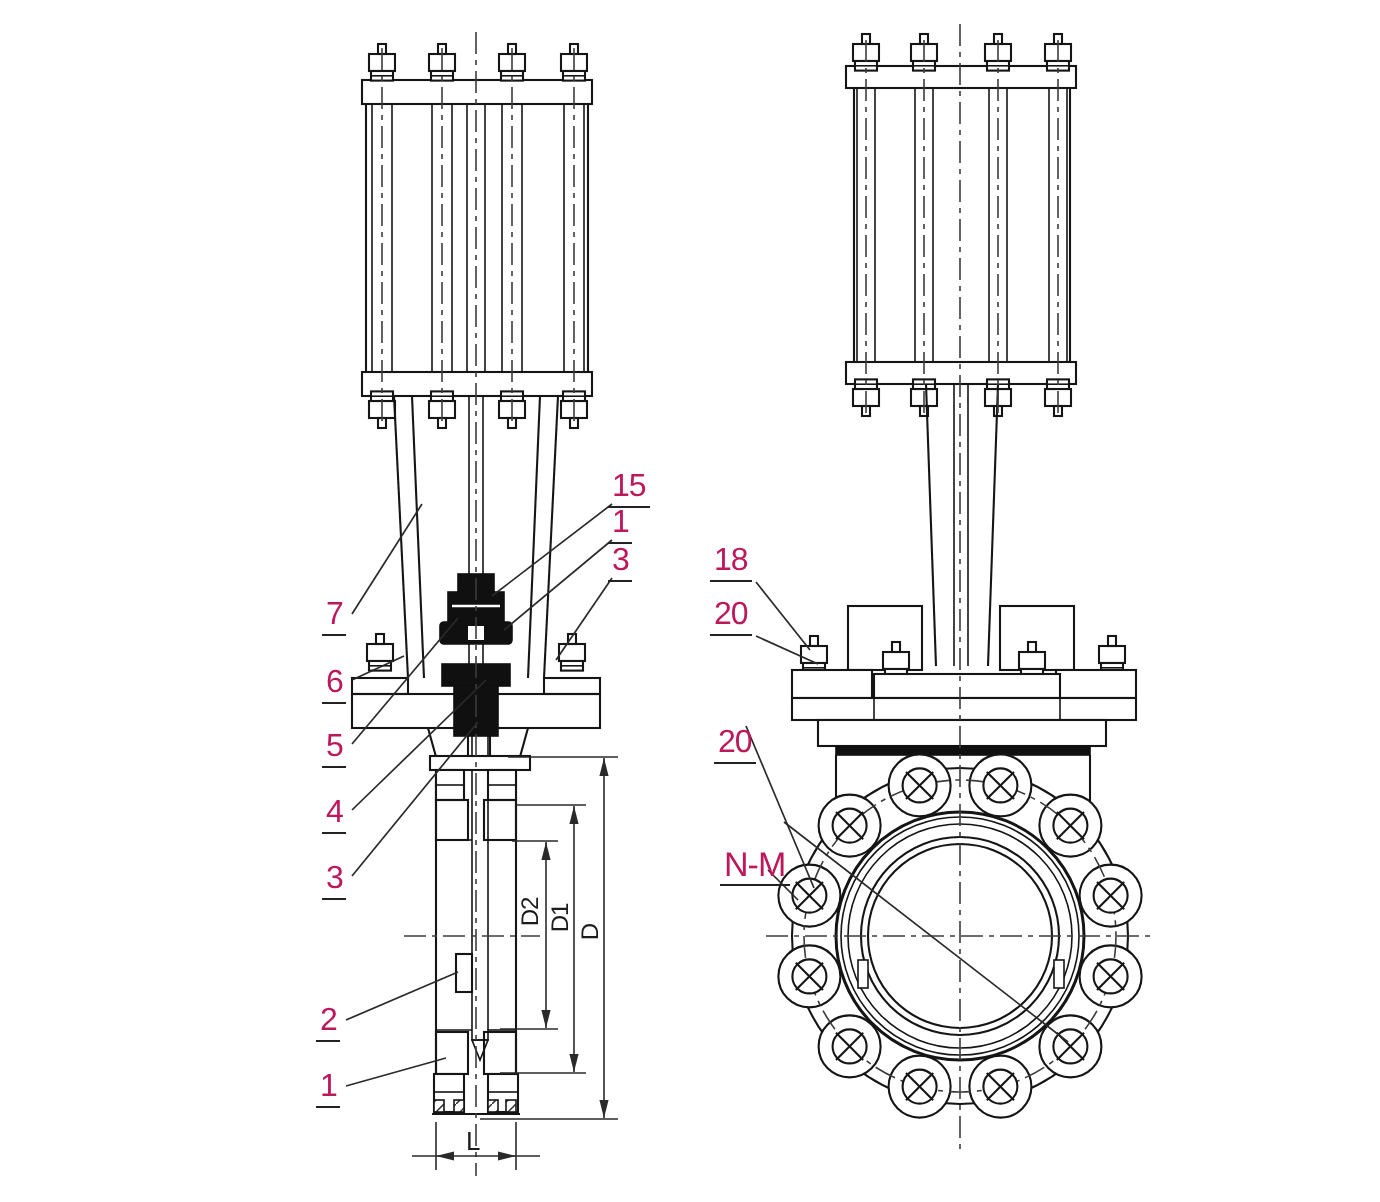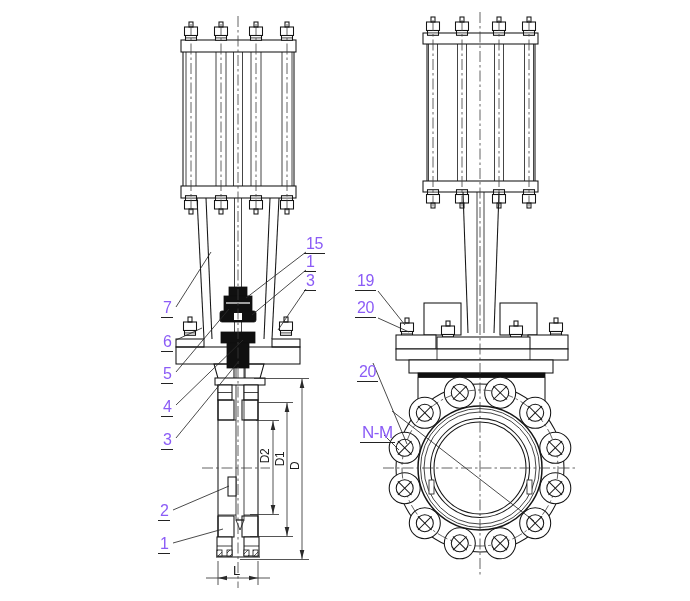--- a/index.html
+++ b/index.html
@@ -8,21 +8,21 @@
   #stage svg{position:absolute;left:0;top:0;}
   .s{stroke:#151515;stroke-width:1.05;fill:none;}
   .sw{fill:#ffffff;}
   .sd{fill:#101010;stroke:#101010;stroke-width:.8;}
   .thin{stroke-width:.8;}
   .thick{stroke-width:1.5;}
   .cl{stroke:#3c3c3c;stroke-width:.8;fill:none;stroke-dasharray:11 3 2.5 3;}
   .dim{stroke:#2a2a2a;stroke-width:.8;fill:none;}
   .ld{stroke:#2a2a2a;stroke-width:.85;fill:none;}
   .ar{fill:#2a2a2a;stroke:none;}
-  .lbl{position:absolute;font-size:16px;line-height:1;letter-spacing:-.5px;color:#8b5cf6;
+  .lbl{position:absolute;font-size:16px;line-height:1;letter-spacing:-.5px;color:#be185d;
        padding:0 2px 1px 2px;white-space:nowrap;}
   .u{border-bottom:1.2px solid #222;}
   .sm{font-size:17px;}
   .dimtxt{position:absolute;font-size:12px;letter-spacing:-.5px;white-space:nowrap;
           transform:translate(-50%,-50%) rotate(-90deg);}
   .ltxt{position:absolute;font-size:13px;letter-spacing:-.5px;}
 </style>
 </head>
 <body>
 
@@ -349,21 +349,21 @@
 <span class="lbl u" style="left:161px;top:300px">7</span>
 <span class="lbl u" style="left:161px;top:334px">6</span>
 <span class="lbl u" style="left:161px;top:366px">5</span>
 <span class="lbl u" style="left:161px;top:399px">4</span>
 <span class="lbl u" style="left:161px;top:432px">3</span>
 <span class="lbl u" style="left:158px;top:503px">2</span>
 <span class="lbl u" style="left:158px;top:536px">1</span>
 <span class="lbl u" style="left:304px;top:236px">15</span>
 <span class="lbl u" style="left:304px;top:254px">1</span>
 <span class="lbl u" style="left:304px;top:273px">3</span>
-<span class="lbl u" style="left:355px;top:273px">19</span>
+<span class="lbl u" style="left:355px;top:273px">18</span>
 <span class="lbl u" style="left:355px;top:300px">20</span>
 <span class="lbl u" style="left:357px;top:364px">20</span>
 <span class="lbl u sm" style="left:360px;top:424px">N-M</span>
 
 <span class="dimtxt" style="left:265px;top:456px">D2</span>
 <span class="dimtxt" style="left:280px;top:459px">D1</span>
 <span class="dimtxt" style="left:295px;top:466px">D</span>
 <span class="ltxt" style="left:233px;top:563px">L</span>
 
 </div>

